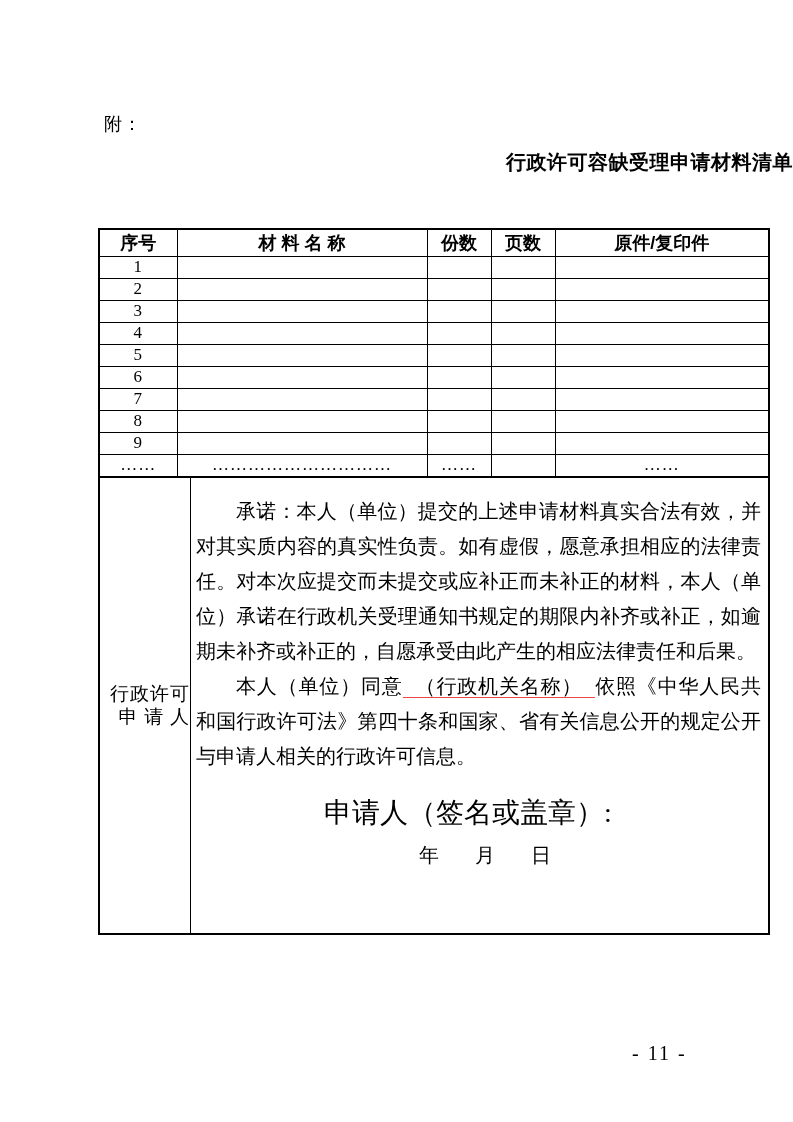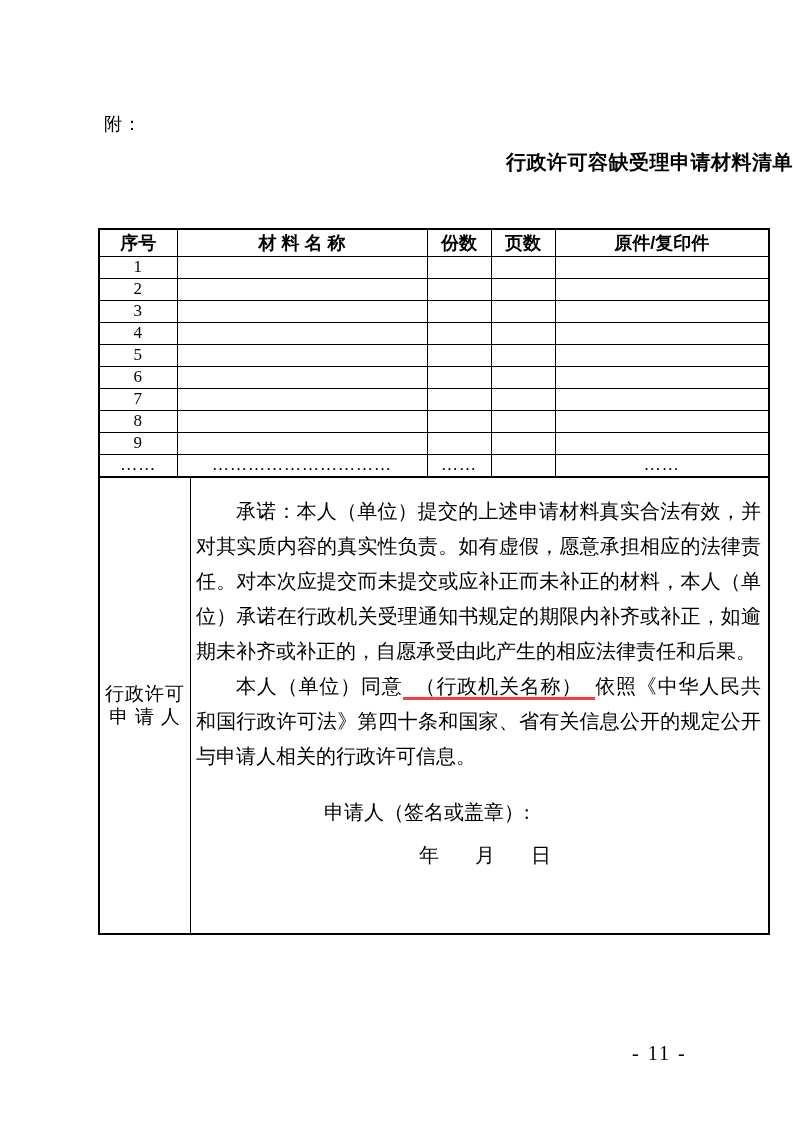--- a/index.html
+++ b/index.html
@@ -71,42 +71,42 @@
     display: flex;
     border-top: 1px solid #000;
     height: 456px;
   }
   .left-cell {
     width: 91px;
     border-right: 1px solid #000;
     display: flex;
     flex-direction: column;
     justify-content: center;
-    align-items: center;
+    align-items: flex-end;
     font-size: 19px;
     line-height: 23px;
     letter-spacing: 1px;
   }
   .right-cell {
     flex: 1;
     padding: 16px 7px 0 5px;
   }
   .para {
     font-size: 20px;
     line-height: 35px;
     text-align: justify;
     text-indent: 2em;
   }
   .blank {
-    border-bottom: 3px solid #ef4444;
+    border-bottom: 1px solid #ef4444;
     padding: 0 13px;
   }
   .sig {
     margin: 26px 0 0 128px;
-    font-size: 20px;
+    font-size: 28px;
     line-height: 25px;
   }
   .dateline {
     margin: 17px 0 0 223px;
     font-size: 20px;
     display: flex;
     gap: 36px;
   }
   .pageno {
     position: absolute;

